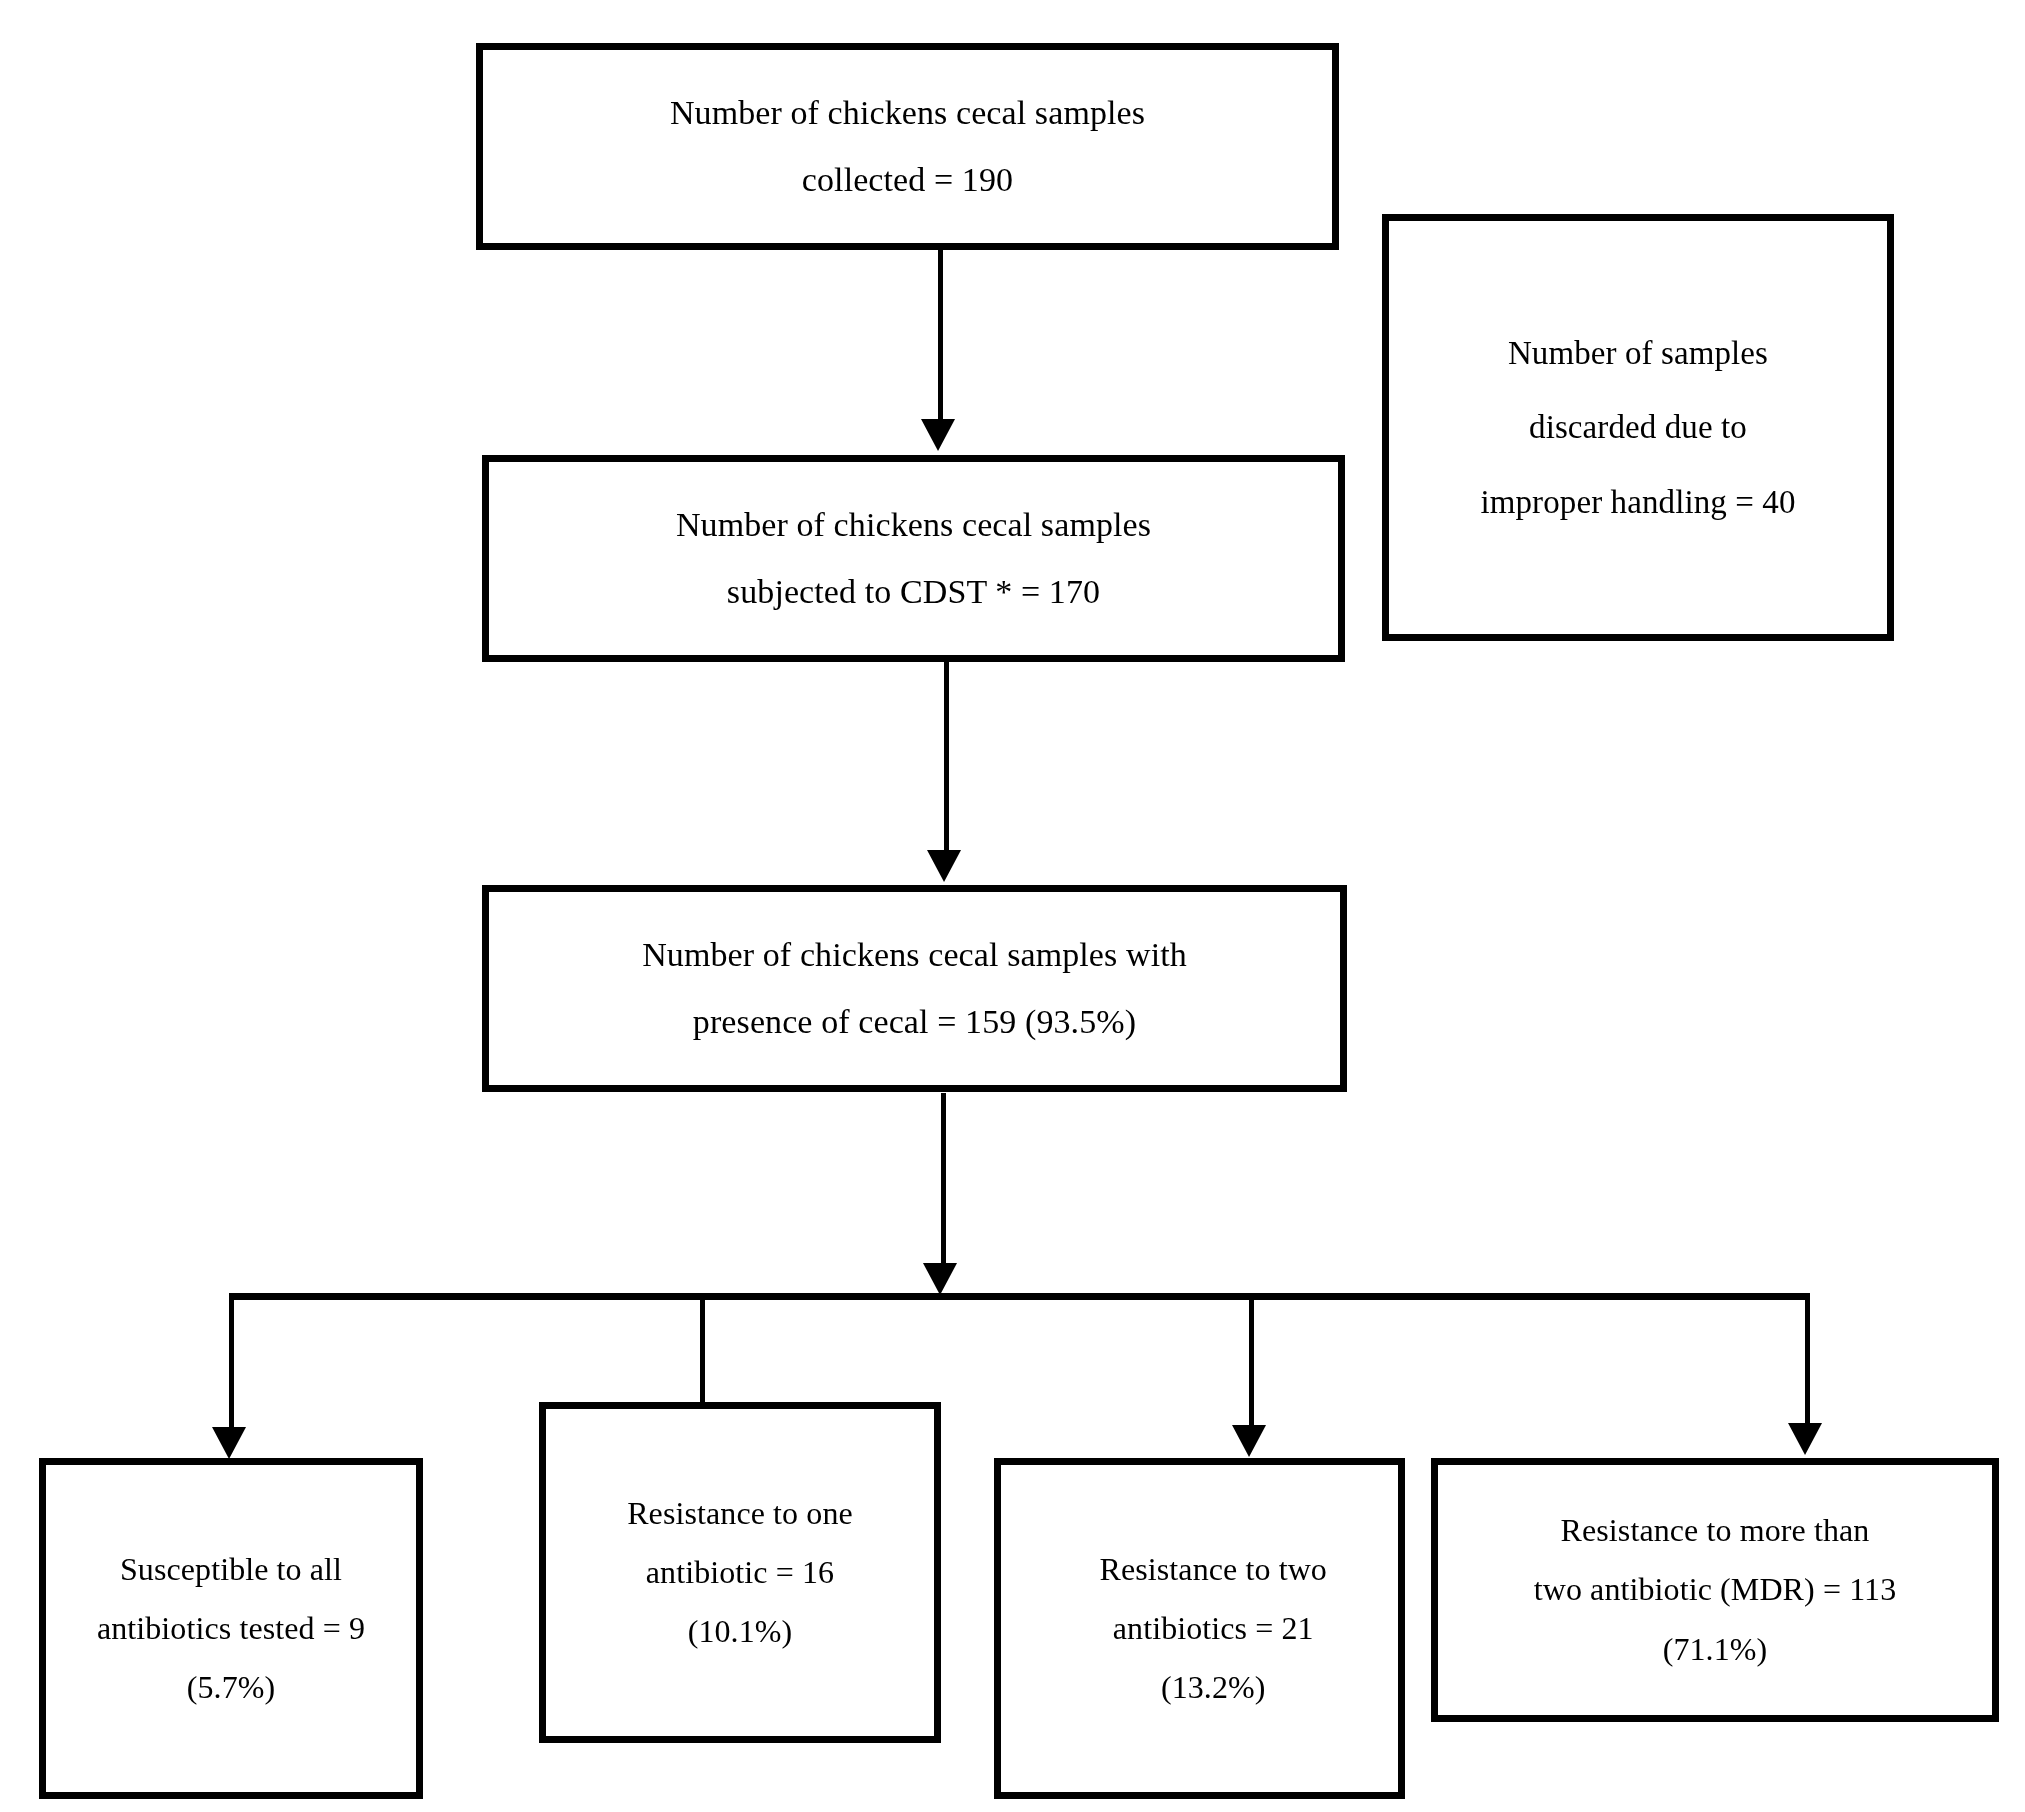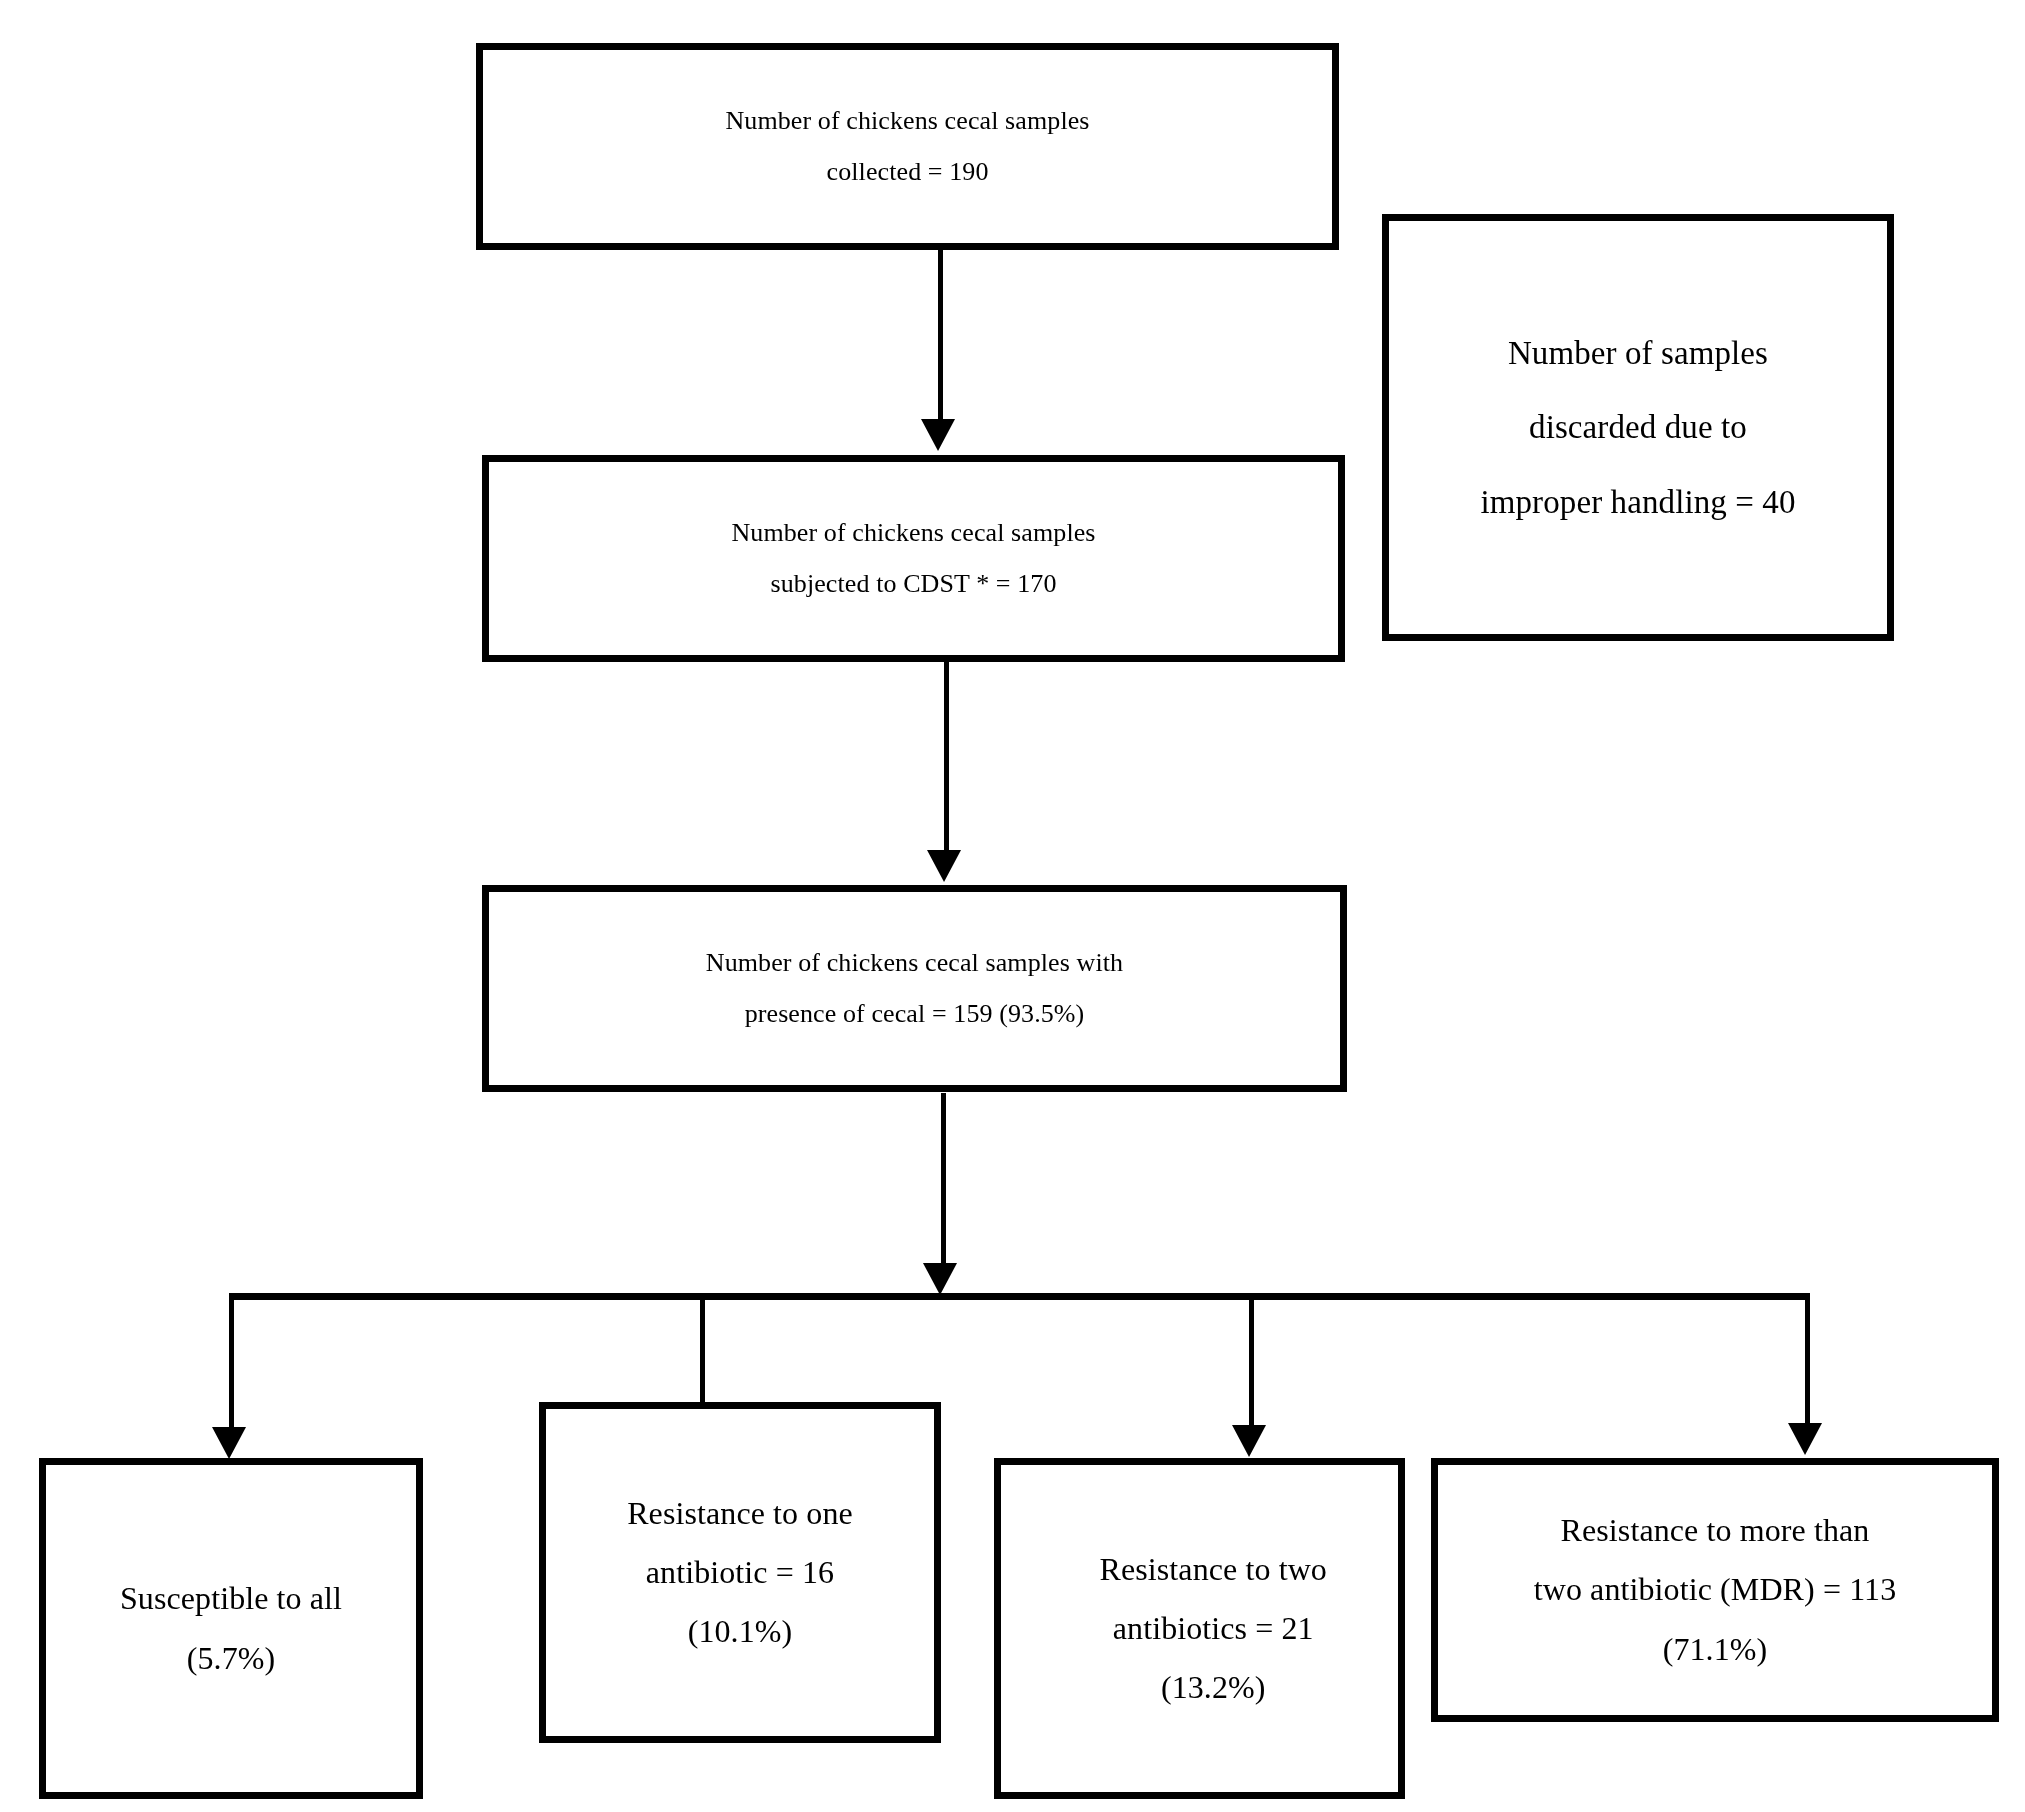--- a/index.html
+++ b/index.html
@@ -26,21 +26,21 @@
     display: flex;
     flex-direction: column;
     align-items: center;
     justify-content: center;
     text-align: center;
     padding: 5.2px 13.5px;
   }
   .fc-line {
     display: block;
     white-space: nowrap;
-    font-size: 26px;
+    font-size: 34px;
     line-height: 1.95;
     letter-spacing: 0.1px;
   }
 
   
   #box-collected  { left: 476px;  top: 43px;   width: 863px; height: 207px; }
   #box-cdst       { left: 482px;  top: 455px;  width: 863px; height: 207px; }
   #box-presence   { left: 482px;  top: 885px; width: 865px; height: 207px; }
   #box-discarded  { left: 1382px; top: 214px;  width: 512px;  height: 427px; }
 
@@ -147,20 +147,21 @@
   <div class="arrow-head" id="branch-arrow-2"></div>
 
   <div class="conn-v" id="branch-3"></div>
   <div class="arrow-head" id="branch-arrow-3"></div>
 
   <div class="conn-v" id="branch-4"></div>
   <div class="arrow-head" id="branch-arrow-4"></div>
 
   <div class="fc-box" id="box-susceptible">
     <span class="fc-line">Susceptible to all</span>
+    <span class="fc-line">antibiotics tested = 9</span>
     <span class="fc-line">(5.7%)</span>
   </div>
 
   <div class="fc-box" id="box-one">
     <span class="fc-line">Resistance to one</span>
     <span class="fc-line">antibiotic = 16</span>
     <span class="fc-line">(10.1%)</span>
   </div>
 
   <div class="fc-box" id="box-two">

